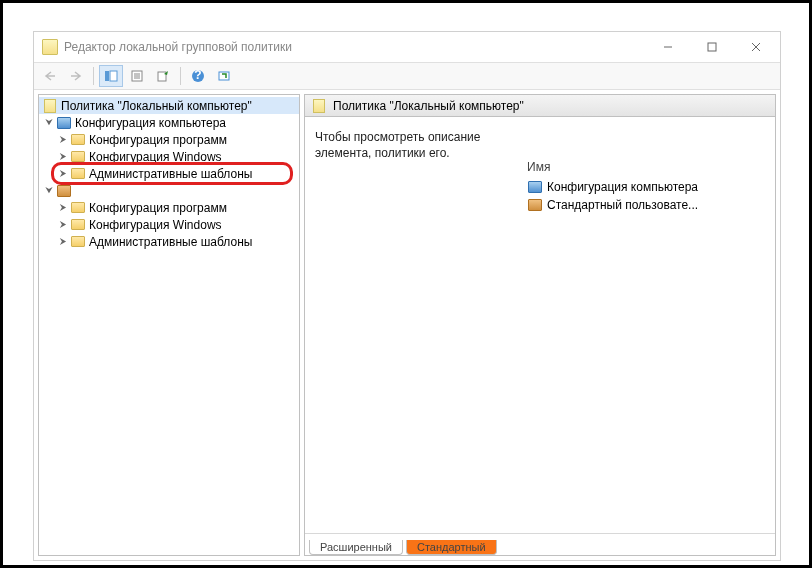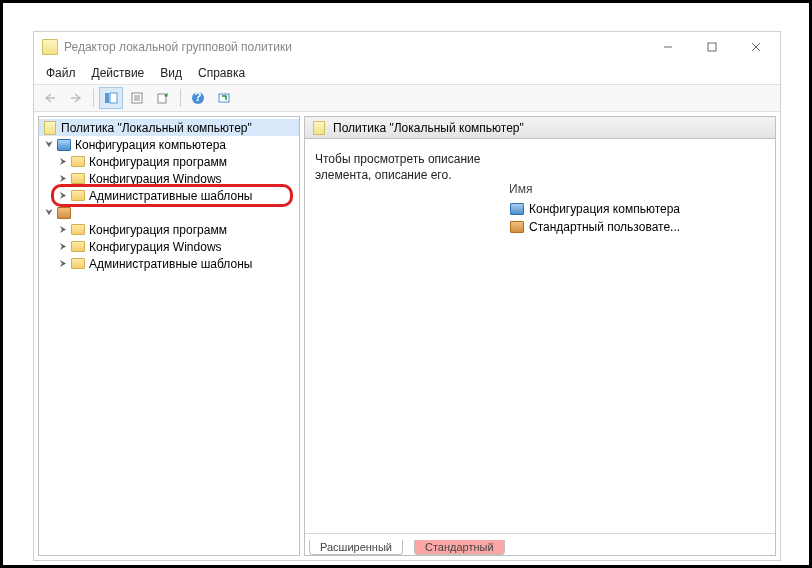--- a/index.html
+++ b/index.html
@@ -28,28 +28,28 @@
   .ticon { width: 16px; height: 16px; margin: 0 3px 0 1px; display: inline-flex; align-items: center; justify-content: center; }
   .ico-doc { background: linear-gradient(#fdf6c0,#f5e08a); border: 1px solid #d0c060; width: 12px; height: 14px; }
   .ico-pc { width: 14px; height: 12px; background: linear-gradient(#a8d0f0,#5090d0); border: 1px solid #3070b0; border-radius: 1px; }
   .ico-user { width: 14px; height: 12px; background: linear-gradient(#f0c080,#d09040); border: 1px solid #b07020; border-radius: 1px; }
   .ico-folder { width: 14px; height: 11px; background: linear-gradient(#ffe9a8,#f5cf6a); border: 1px solid #d0b050; border-radius: 1px; }
   .ringed { position: relative; }
   .ringed::after { content: ""; position: absolute; left: 12px; right: 6px; top: -3px; bottom: -3px; border: 3px solid #e02020; border-radius: 10px; pointer-events: none; }
   .right { flex: 1; border: 1px solid #c0c0c0; background: #fff; display: flex; flex-direction: column; min-height: 0; }
   .rhead { height: 22px; background: linear-gradient(#f4f4f4,#e4e4e4); border-bottom: 1px solid #c0c0c0; display: flex; align-items: center; padding: 0 6px; gap: 6px; }
   .rhead .ticon { margin: 0; }
-  .rcontent { flex: 1; display: flex; padding: 12px 10px; gap: 24px; }
+  .rcontent { flex: 1; display: flex; padding: 12px 10px; gap: 42px; }
   .rdesc { width: 170px; color: #222; line-height: 1.35; }
   .rlist { flex: 1; }
   .rlist-head { color: #444; padding-bottom: 4px; margin-top: 31px; }
   .rlist-item { height: 18px; display: flex; align-items: center; gap: 4px; }
   .rlist-item .lico { width: 16px; height: 16px; display: inline-flex; align-items: center; justify-content: center; }
-  .tabs { height: 22px; display: flex; align-items: flex-end; border-top: 1px solid #d8d8d8; padding-left: 4px; gap: 12px; }
-  .tab { padding: 1px 10px; border: 1px solid #c0c0c0; border-top: none; border-bottom-left-radius: 4px; border-bottom-right-radius: 4px; background: #fca5a5; font-size: 11px; color: #444; margin-right: -1px; }
+  .tabs { height: 22px; display: flex; align-items: flex-end; border-top: 1px solid #d8d8d8; padding-left: 4px; gap: 4px; }
+  .tab { padding: 1px 10px; border: 1px solid #c0c0c0; border-top: none; border-bottom-left-radius: 4px; border-bottom-right-radius: 4px; background: #f97316; font-size: 11px; color: #444; margin-right: -1px; }
   .tab.active { background: #fff; }
 </style>
 </head>
 <body>
 
 <div class="outer">
   <div class="window">
 
     <div class="titlebar">
       <div class="app-icon"></div>
@@ -67,26 +67,20 @@
           </div>
         <div class="winbtn">
             <svg width="10" height="10">
               <line x1="1" y1="1" x2="9" y2="9"></line>
               <line x1="9" y1="1" x2="1" y2="9"></line>
             </svg>
           </div>
       </div>
     </div>
 
-    <div class="menubar">
-      <span>Файл</span>
-      <span>Действие</span>
-      <span>Вид</span>
-      <span>Справка</span>
-    </div>
 
     <div class="toolbar">
       <div class="tbtn disabled">
           <svg width="14" height="12" viewBox="0 0 14 12">
             <path d="M8 2 L3 6 L8 10 M3 6 H12" stroke="#555" fill="none" stroke-width="1.5"></path>
           </svg>
         </div>
       <div class="tbtn disabled">
           <svg width="14" height="12" viewBox="0 0 14 12">
             <path d="M6 2 L11 6 L6 10 M11 6 H2" stroke="#555" fill="none" stroke-width="1.5"></path>
@@ -206,21 +200,21 @@
       <div class="right">
         <div class="rhead">
           <span class="ticon">
               <span class="ico-doc"></span>
             </span>
           <span>Политика "Локальный компьютер"</span>
         </div>
         <div class="rcontent">
           <div class="rdesc">
             <div>Чтобы просмотреть описание</div>
-            <div>элемента, описание его.</div>
+            <div>элемента, политики его.</div>
           </div>
           <div class="rlist">
             <div class="rlist-head">Имя</div>
             <div class="rlist-item">
               <span class="lico">
                   <span class="ico-pc"></span>
                 </span>
               <span>Конфигурация компьютера</span>
             </div>
             <div class="rlist-item">

